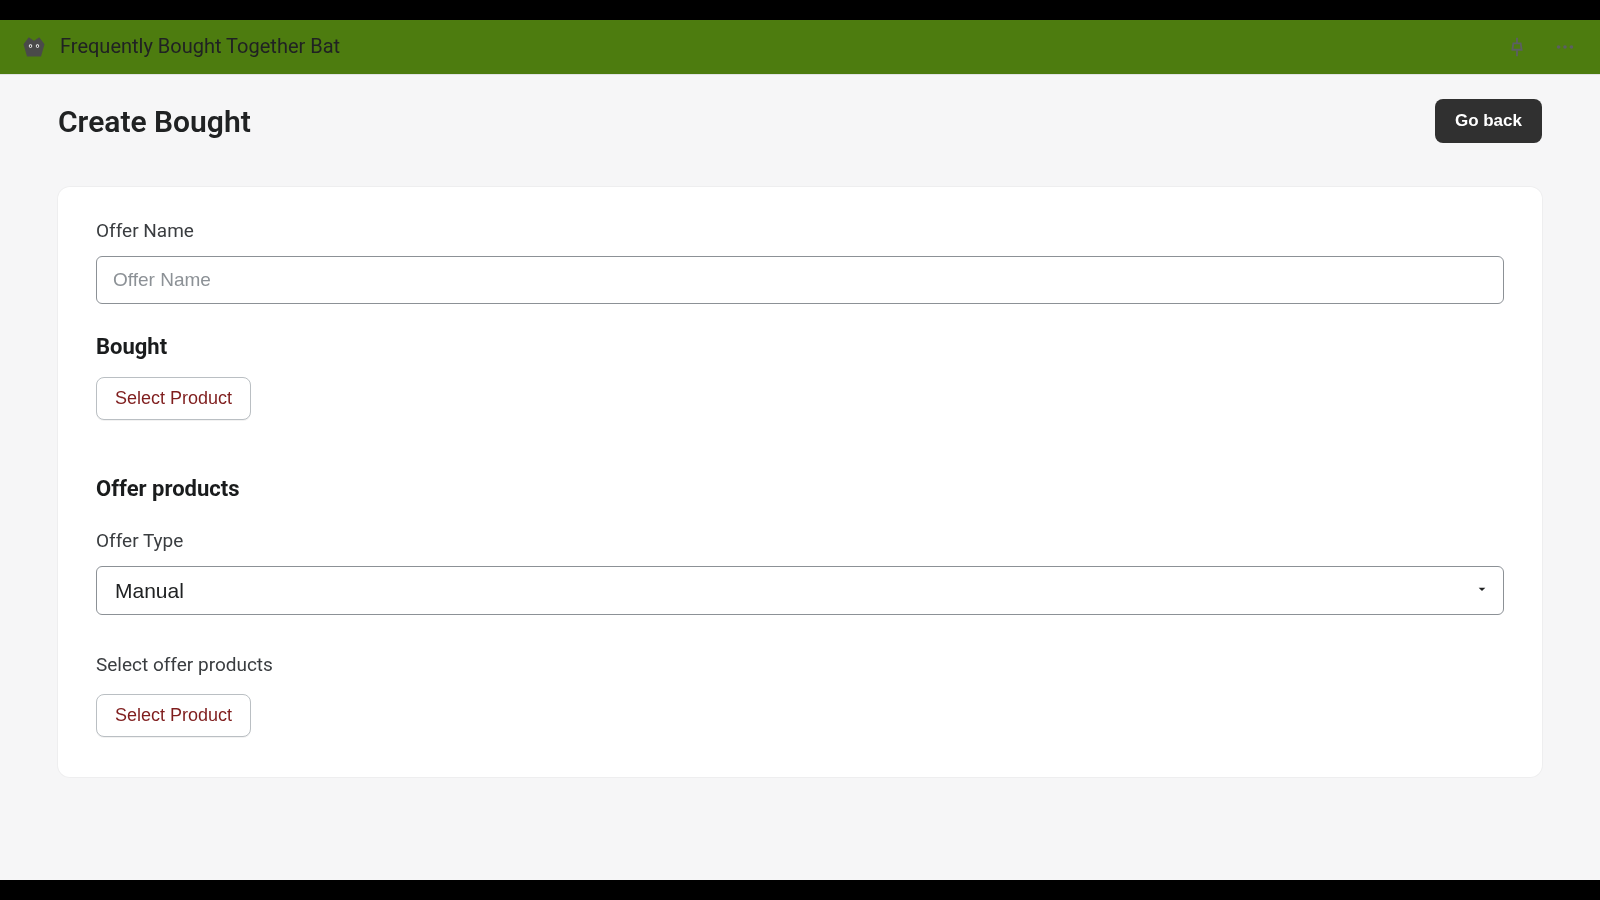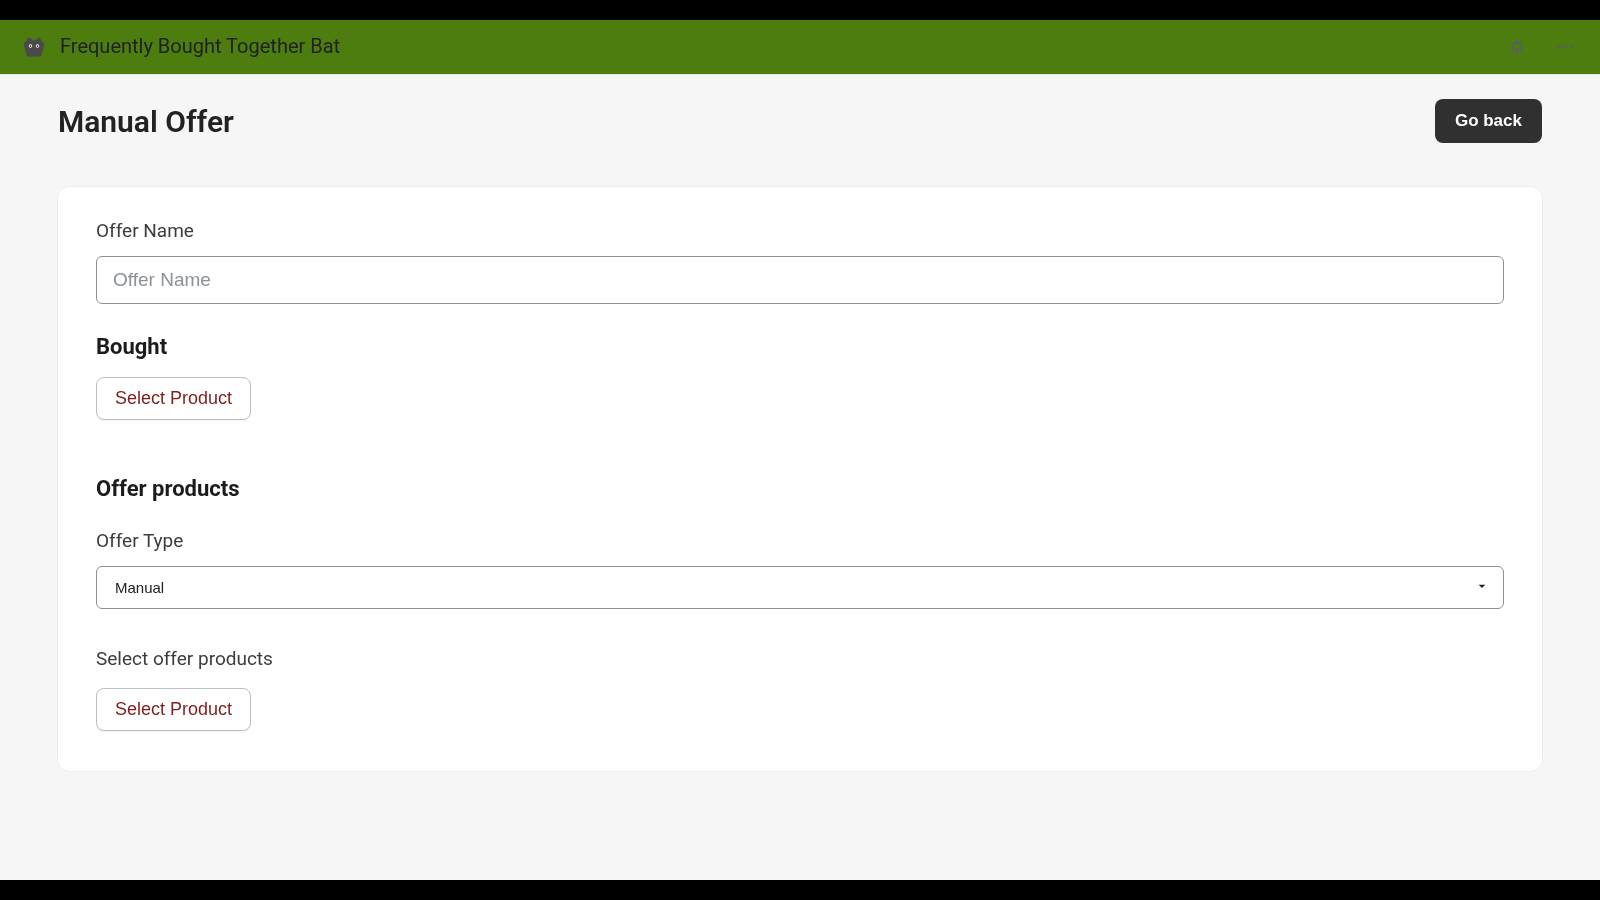--- a/index.html
+++ b/index.html
@@ -136,21 +136,21 @@
     }
     .offer-type-label {
       margin-top: 28px;
     }
     .select-wrap {
       position: relative;
       width: 100%;
     }
     select.dropdown {
       width: 100%;
-      font-size: 15px;
+      font-size: 21px;
       padding: 12px 40px 12px 18px;
       border: 1px solid #8c9196;
       border-radius: 6px;
       background: #fff;
       appearance: none;
       -webkit-appearance: none;
       color: #202223;
       cursor: pointer;
     }
     .select-caret {
@@ -193,21 +193,21 @@
         <svg width="22" height="22" viewBox="0 0 24 24" fill="currentColor">
           <circle cx="5" cy="12" r="2"></circle>
           <circle cx="12" cy="12" r="2"></circle>
           <circle cx="19" cy="12" r="2"></circle>
         </svg>
       </button>
     </div>
   </div>
 
   <div class="page-header">
-    <h1 class="page-title">Manual Offer</h1>
+    <h1 class="page-title">Create Bought</h1>
     <button class="go-back-btn">Go back</button>
   </div>
 
   <div class="card">
 
     <label class="field-label">Offer Name</label>
     <input type="text" class="text-input" placeholder="Offer Name" style="">
 
     <h2 class="section-heading">Bought</h2>
     <button class="select-product-btn">Select Product</button>

